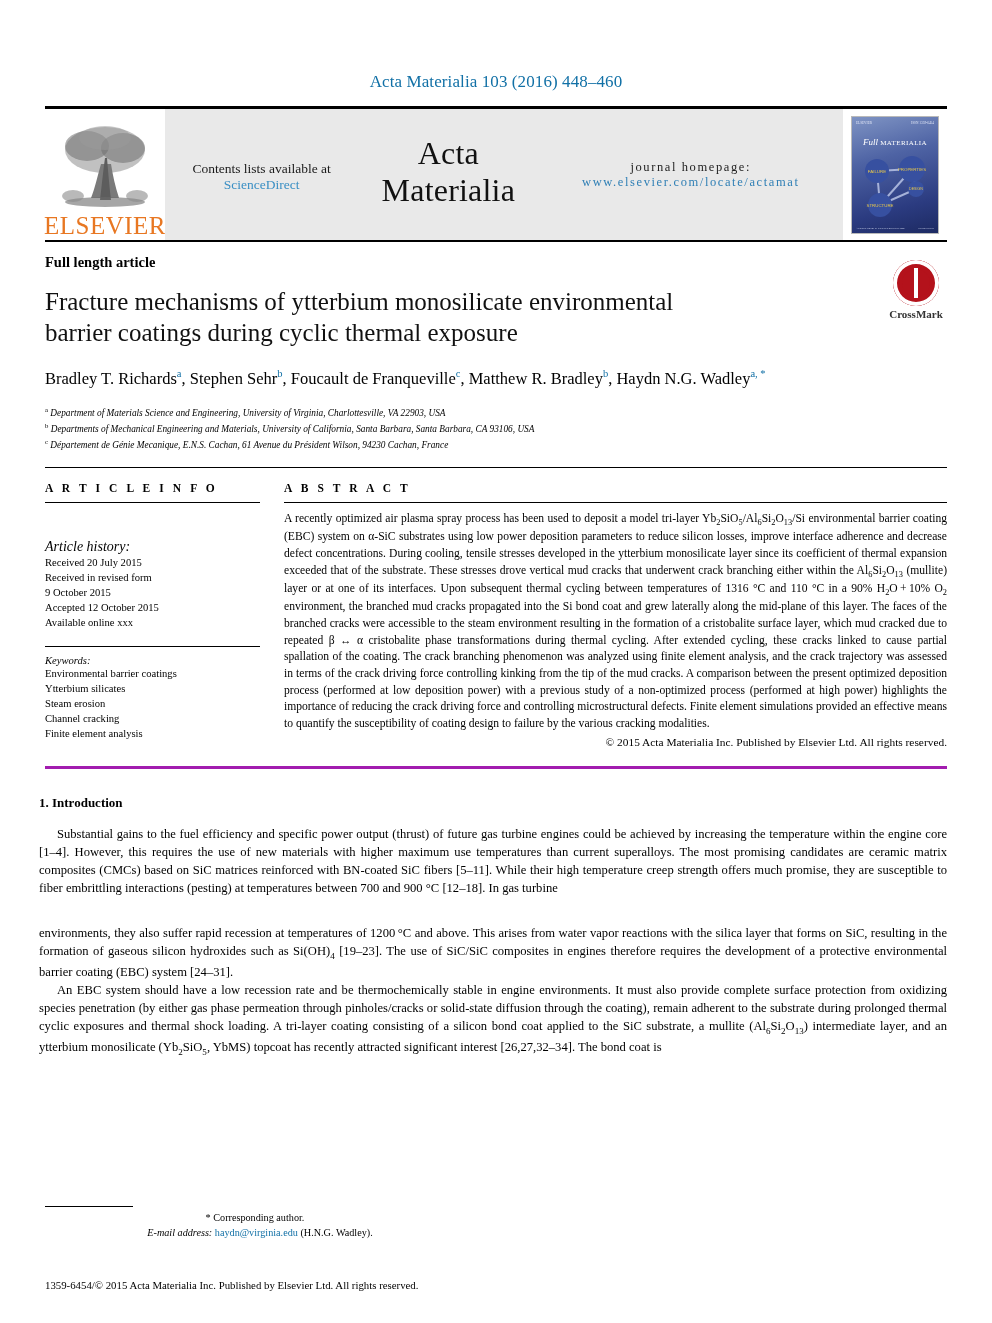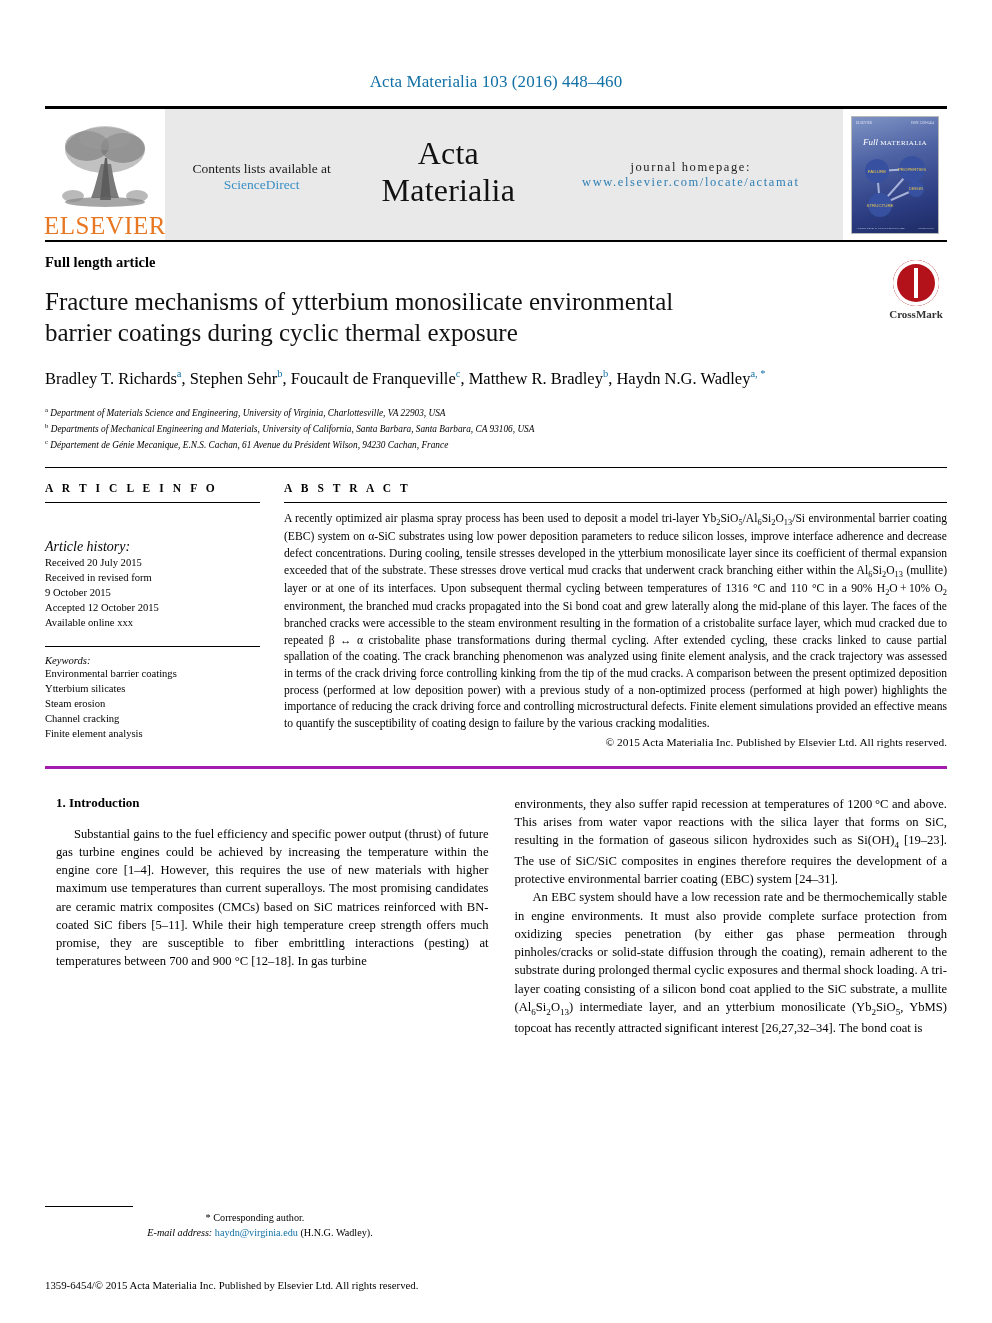--- a/index.html
+++ b/index.html
@@ -190,23 +190,24 @@
   }
   .copyline{
     text-align:right;
     font-size:11.4px;
     margin-top:3px;
   }
   sub,sup{font-size:.72em;}
 
   
   .cols{
-    margin:26px 45px 0 56px;
+    margin:26px 45px 0 39px;
     display:flex;
     gap:26px;
+    flex-direction:column;
   }
   .col{flex:1 1 0;min-width:0;}
   .h1{font-size:13px;font-weight:bold;margin:0 0 14px 0;}
   .body-p{
     font-size:12.6px;
     line-height:1.45;
     text-align:justify;
     margin:0;
     text-indent:18px;
   }

